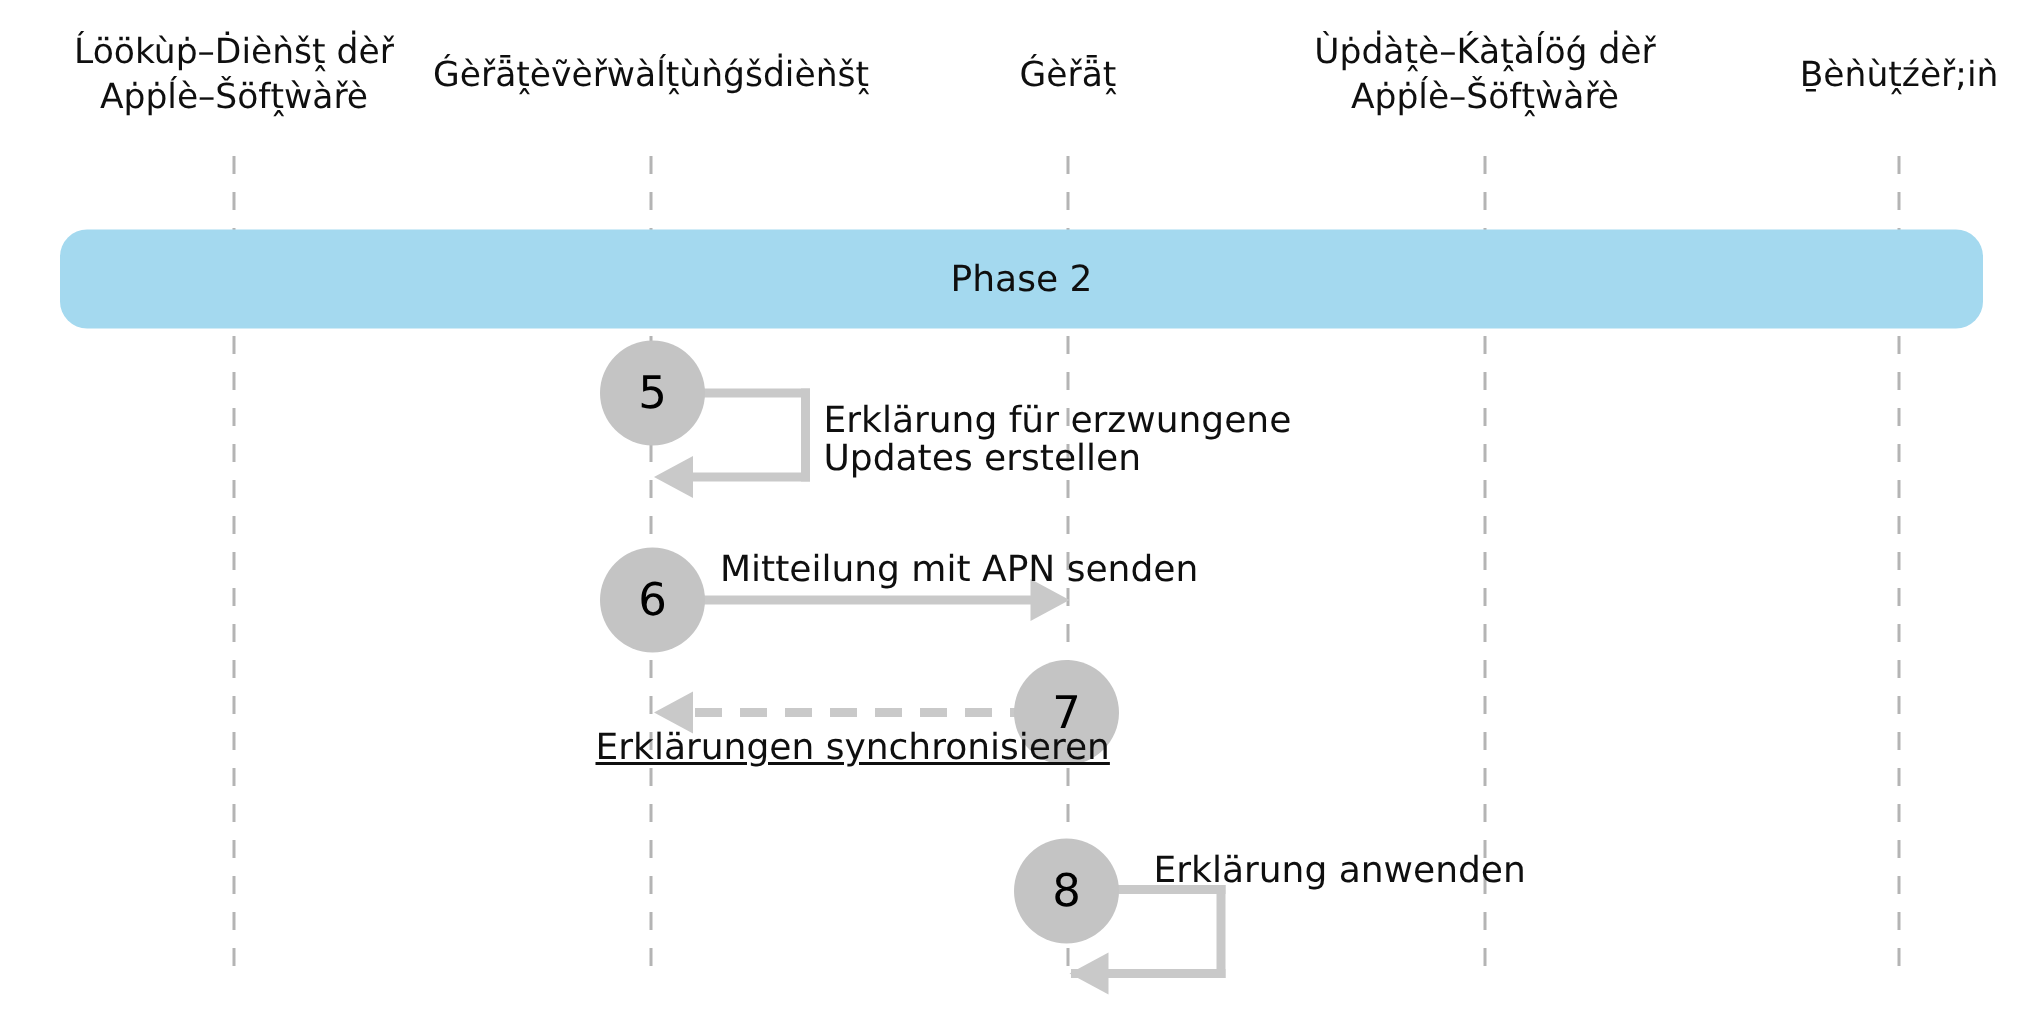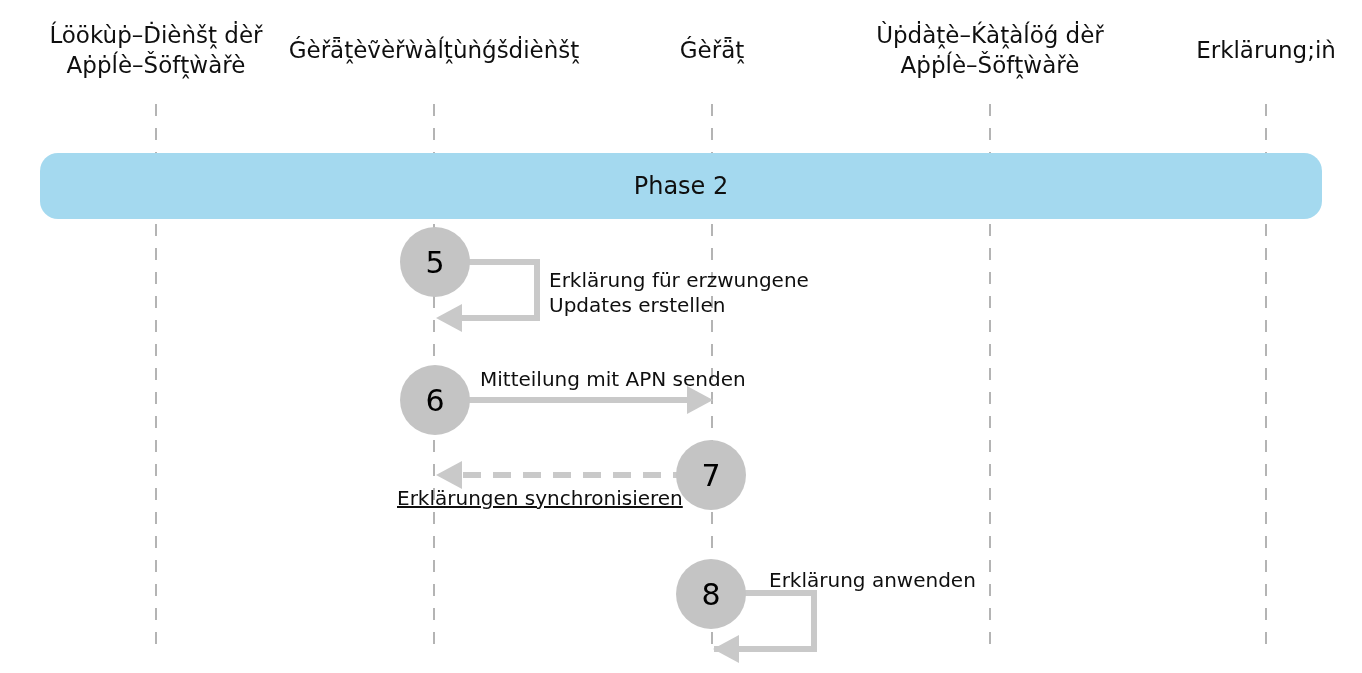--- a/index.html
+++ b/index.html
@@ -47,21 +47,21 @@
   .shaft{position:absolute;height:6px;background:var(--arrow);z-index:2;}
   .shaft.dashed{background:repeating-linear-gradient(to right,var(--arrow) 0 18px,transparent 18px 30px);}
   .head{position:absolute;width:0;height:0;border-top:14px solid transparent;border-bottom:14px solid transparent;z-index:2;}
   .head.right{border-left:26px solid var(--arrow);}
   .head.left{border-right:26px solid var(--arrow);}
   .loop{position:absolute;border:6px solid var(--arrow);border-left:none;z-index:2;}
   .loop5{left:450px;top:259px;width:90px;height:62px;}
   .loop8{left:714px;top:590px;width:103px;height:62px;}
 
   
-  .msg-label{position:absolute;font-size:20px;line-height:25px;color:var(--ink);z-index:5;}
+  .msg-label{position:absolute;font-size:24px;line-height:25px;color:var(--ink);z-index:5;}
   .msg-label span{display:block;white-space:nowrap;}
   .lbl5{left:549px;top:268px;}
   .lbl6{left:480px;top:367px;width:244px;text-align:right;}
   .lbl7{left:397px;top:486px;text-decoration:underline;}
   .lbl8{left:756px;top:568px;margin-left:13px;}
 </style>
 </head>
 <body>
 
 <div class="stage">
@@ -85,21 +85,21 @@
     </div>
   </div>
   <div class="actor-header ah4">
     <div class="actor-label">
       <span>Ùṗḋàṱè–Ḱàṱàĺöǵ ḋèř</span>
       <span>Aṗṗĺè–Šöfṱẁàřè</span>
     </div>
   </div>
   <div class="actor-header ah5">
     <div class="actor-label">
-      <span>Erklärung;iǹ</span>
+      <span>Ḇèǹùṱźèř;iǹ</span>
 
     </div>
   </div>
 
   <div class="lifeline ll1"></div>
   <div class="lifeline ll2"></div>
   <div class="lifeline ll3"></div>
   <div class="lifeline ll4"></div>
   <div class="lifeline ll5"></div>
 

